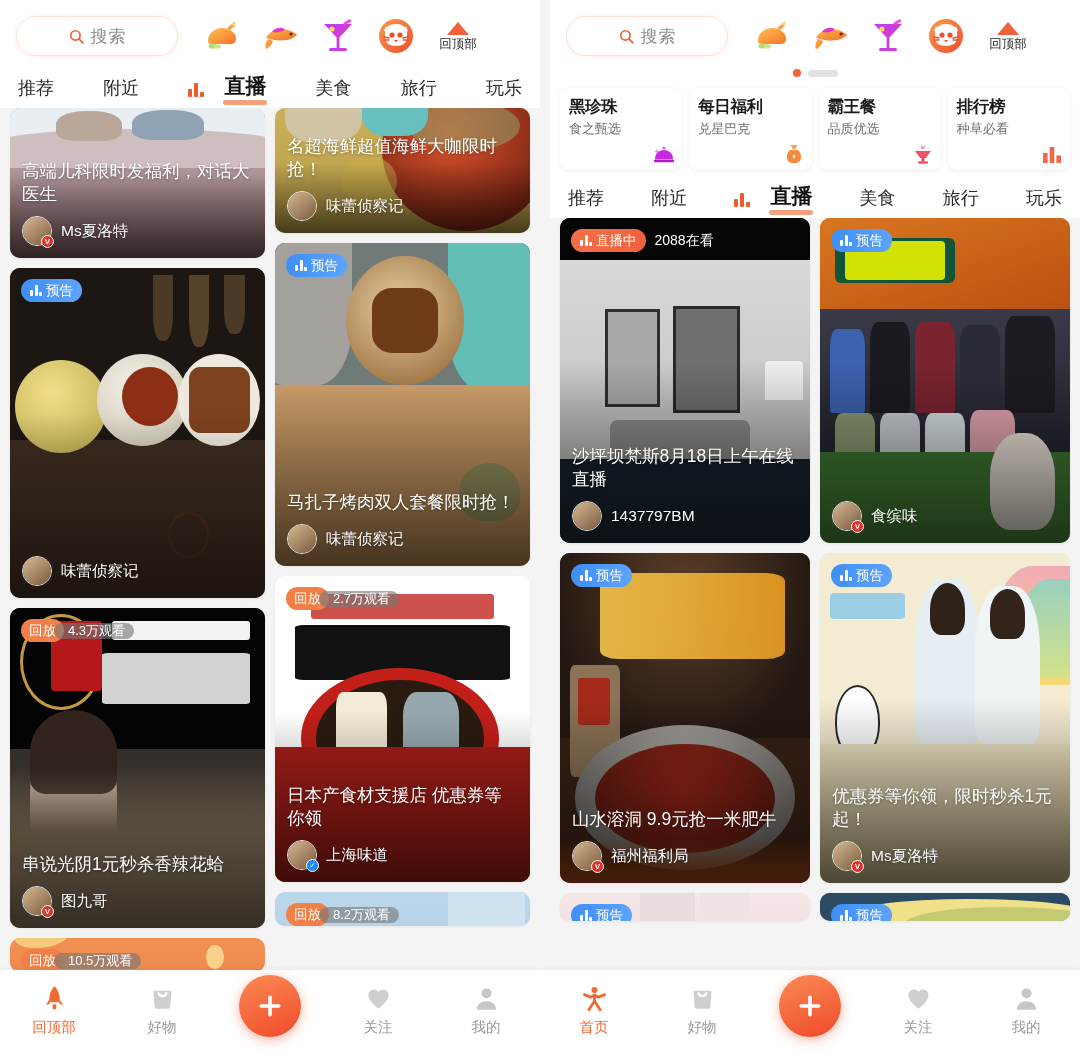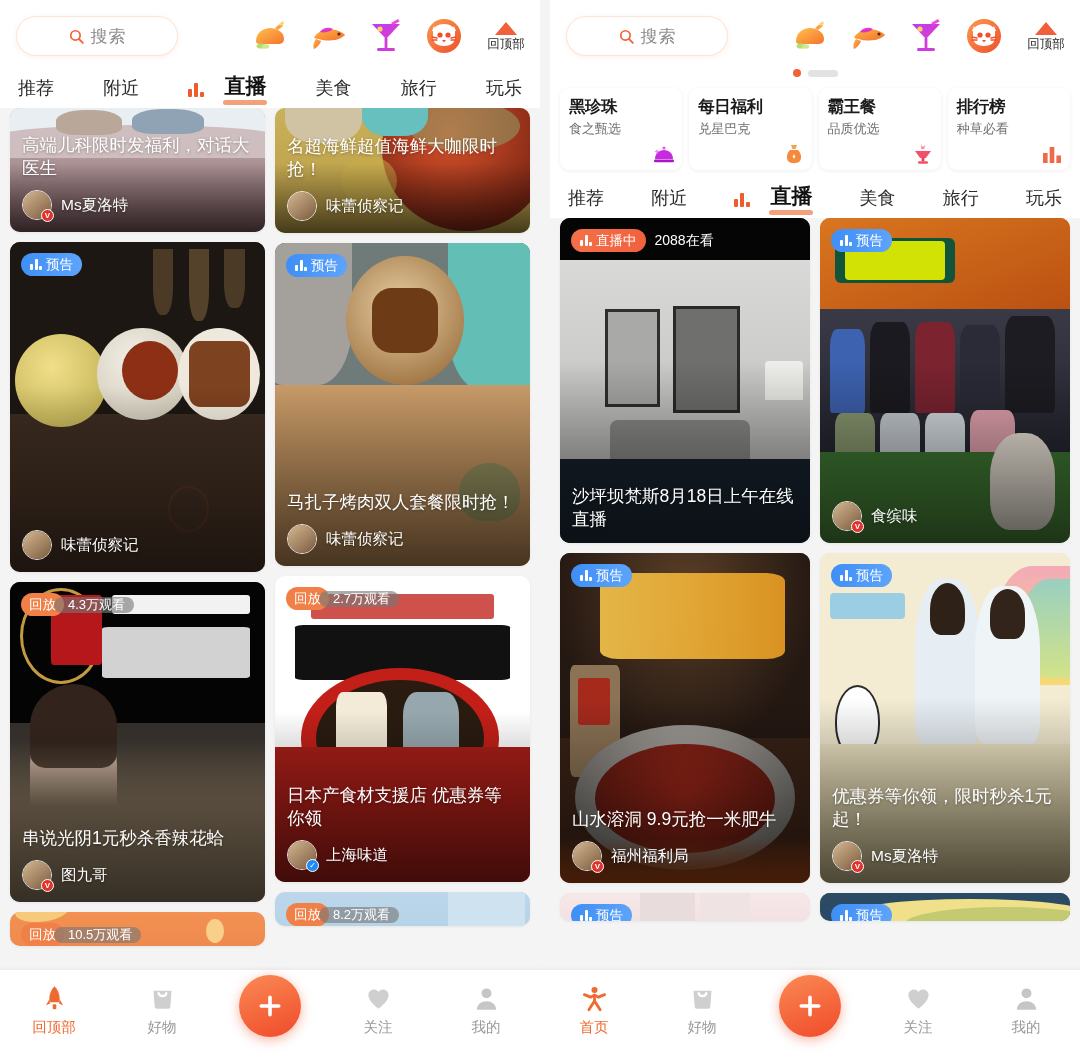--- a/index.html
+++ b/index.html
@@ -18,21 +18,21 @@
     position: absolute; left: 0; top: 0; width: 540px; height: 1062px;
     background: #f4f4f4;
   }
   .panel.right .panel-inner { left: 10px; width: 530px; }
 
   
   .header {
     background: #ffffff; padding: 10px 0 0 0; position: relative; z-index: 20;
   }
   .header-top {
-    display: flex; align-items: center; height: 52px; padding: 0 8px 0 16px; gap: 8px; justify-content: space-between;
+    display: flex; align-items: center; height: 52px; padding: 0 8px 0 16px; gap: 0px;
   }
   .search-box {
     width: 162px; height: 40px; border-radius: 20px; background: #fff;
     border: 1px solid #fde3d5;
     box-shadow: 0 1px 5px rgba(250,120,60,0.13);
     display: flex; align-items: center; justify-content: center; gap: 6px;
     flex: 0 0 auto;
   }
   .search-box .mag { width: 17px; height: 17px; display:block; }
   .search-ph { font-size: 17px; color: #8b8b8b; letter-spacing: 1px; }
@@ -269,21 +269,21 @@
               <span class="tl">旅行</span>
             </div>
           <div class="tab">
               <span class="tl">玩乐</span>
             </div>
         </div>
       </div>
 
       <div class="feed" id="feed-left">
           <div class="col">
-            <div class="card" style="height: 124px;">
+            <div class="card" style="height: 150px;">
               <div class="cover" style="background:linear-gradient(to bottom,#cfbec0,#7d5a5f);">
                 <div class="clip">
                   <div style="position:absolute;left:0;right:0;top:0;height:22%;background:#e9eef2;"></div>
                   <div style="position:absolute;left:-6%;top:14%;width:112%;height:26%;background:#cfbec0;border-radius:52% 52% 0 0/38% 38% 0 0;"></div>
                   <div style="position:absolute;left:18%;top:2%;width:26%;height:20%;background:#b9a79a;border-radius:44% 44% 30% 30%;"></div>
                   <div style="position:absolute;left:48%;top:1%;width:28%;height:20%;background:#8fa3b4;border-radius:44% 44% 30% 30%;"></div>
                 </div>
               </div>
               <div class="grad"></div>
               <div class="card-body">
@@ -687,20 +687,26 @@
                     <i></i>
                     <i></i>
                   </span>
                   <span>直播中</span>
                 </span>
                 <span class="cnt-plain">2088在看</span>
               </div>
               <div class="grad"></div>
               <div class="card-body">
                 <div class="c-title">沙坪坝梵斯8月18日上午在线直播</div>
+                <div class="c-user">
+                  <span class="avatar">
+                    <span class="av-in" style="background:linear-gradient(140deg,#d6b892,#7a5a3e);"></span>
+                  </span>
+                  <span class="c-uname">1437797BM</span>
+                </div>
               </div>
             </div>
             <div class="card" style="height: 330px;">
               <div class="cover" style="background:linear-gradient(to bottom,#241812,#46291a);">
                 <div class="clip">
                   <div style="position:absolute;left:0;right:0;top:0;height:56%;background:radial-gradient(ellipse at 50% 20%,#5b3f27,#241812 75%);"></div>
                   <div style="position:absolute;left:16%;top:6%;width:74%;height:26%;background:linear-gradient(90deg,#f2c24b,#e89c22);border-radius:10%;opacity:.92;"></div>
                   <div style="position:absolute;left:4%;top:34%;width:20%;height:34%;background:#8c7355;border-radius:8%;"></div>
                   <div style="position:absolute;left:7%;top:38%;width:13%;height:14%;background:#a52a1c;border-radius:3px;"></div>
                   <div style="position:absolute;left:6%;bottom:4%;width:88%;height:44%;border-radius:50%;background:radial-gradient(circle at 50% 40%,#b6b2ad,#6d6a66);"></div>

